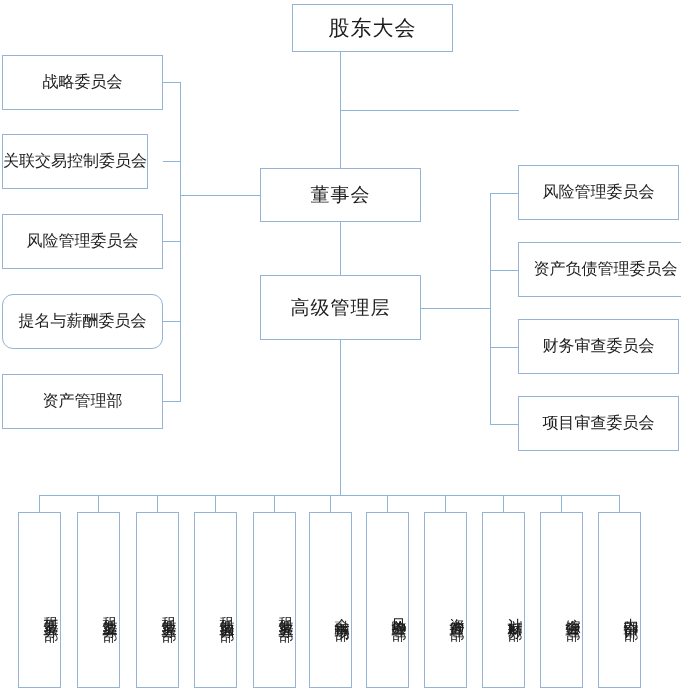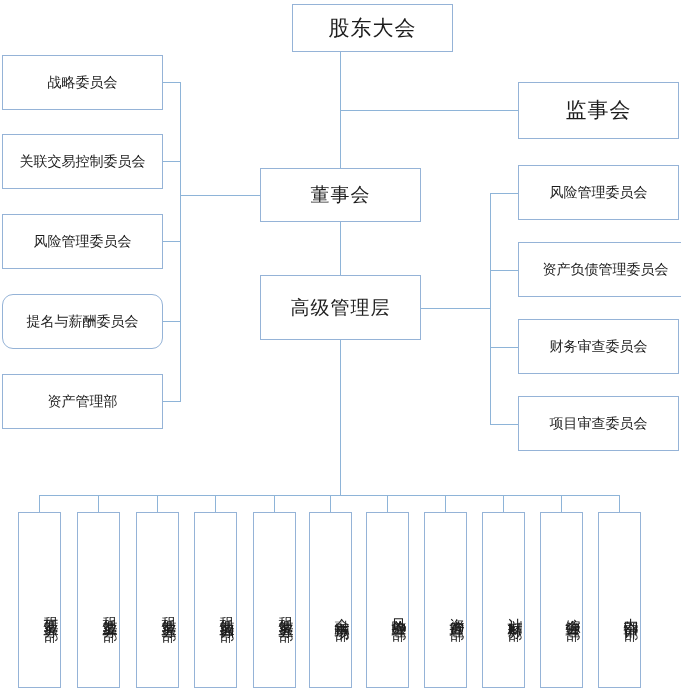--- a/index.html
+++ b/index.html
@@ -27,22 +27,22 @@
     align-items: center;
     justify-content: center;
     text-align: center;
     line-height: 1.25;
     color: #1c1c1c;
     z-index: 3;
   }
   .node.lv1 { font-size: 21px; letter-spacing: 1px; }
   .node.lv2 { font-size: 19px; letter-spacing: 1px; text-align: center; }
   .node.committee {
-    font-size: 14px;
-    font-family: Liberation Serif, serif;
+    font-size: 16px;
+    font-family: Liberation Mono, monospace;
     letter-spacing: 0px;
   }
   .node.dept {
     font-size: 15px;
     writing-mode: vertical-rl;
     text-orientation: upright;
     letter-spacing: 2px;
     padding-top: 22px;
     align-items: flex-start;
     justify-content: center;
@@ -96,28 +96,27 @@
   <div class="conn v" style="left:274px; top:495px; height:17px;"></div>
   <div class="conn v" style="left:330px; top:495px; height:17px;"></div>
   <div class="conn v" style="left:387px; top:495px; height:17px;"></div>
   <div class="conn v" style="left:445px; top:495px; height:17px;"></div>
   <div class="conn v" style="left:503px; top:495px; height:17px;"></div>
   <div class="conn v" style="left:561px; top:495px; height:17px;"></div>
   <div class="conn v" style="left:619px; top:495px; height:17px;"></div>
 
   <div class="node lv1" style="left:260px; top:4px; width:161px; height:48px;margin-left:32px;">股东大会</div>
 
-  <div class="node lv1" style="left:518px; top:82px; width:161px; height:57px;">监事会</div>
 
   <div class="node lv2" style="left:260px; top:168px; width:161px; height:54px;">董事会</div>
 
   <div class="node lv2" style="left:260px; top:275px; width:161px; height:65px;">高级管理层</div>
 
   <div class="node committee" style="left:2px; top:55px; width:161px; height:55px;">战略委员会</div>
-  <div class="node committee" style="left:2px; top:134px; width:161px; height:55px;">关联交易控制委员会</div>
+  <div class="node committee" style="left:2px; top:134px; width:146px; height:55px;">关联交易控制委员会</div>
   <div class="node committee" style="left:2px; top:214px; width:161px; height:55px;">风险管理委员会</div>
   <div class="node committee" style="left:2px; top:294px; width:161px; height:55px;border-radius:11px;">提名与薪酬委员会</div>
   <div class="node committee" style="left:2px; top:374px; width:161px; height:55px;">资产管理部</div>
 
   <div class="node committee" style="left:518px; top:165px; width:161px; height:55px;">风险管理委员会</div>
   <div class="node committee" style="left:518px; top:242px; width:175px; height:55px;">资产负债管理委员会</div>
   <div class="node committee" style="left:518px; top:319px; width:161px; height:55px;">财务审查委员会</div>
   <div class="node committee" style="left:518px; top:396px; width:161px; height:55px;">项目审查委员会</div>
 
   <div class="node dept" style="left:18px; top:512px; width:43px; height:176px;">租赁业务一部</div>

